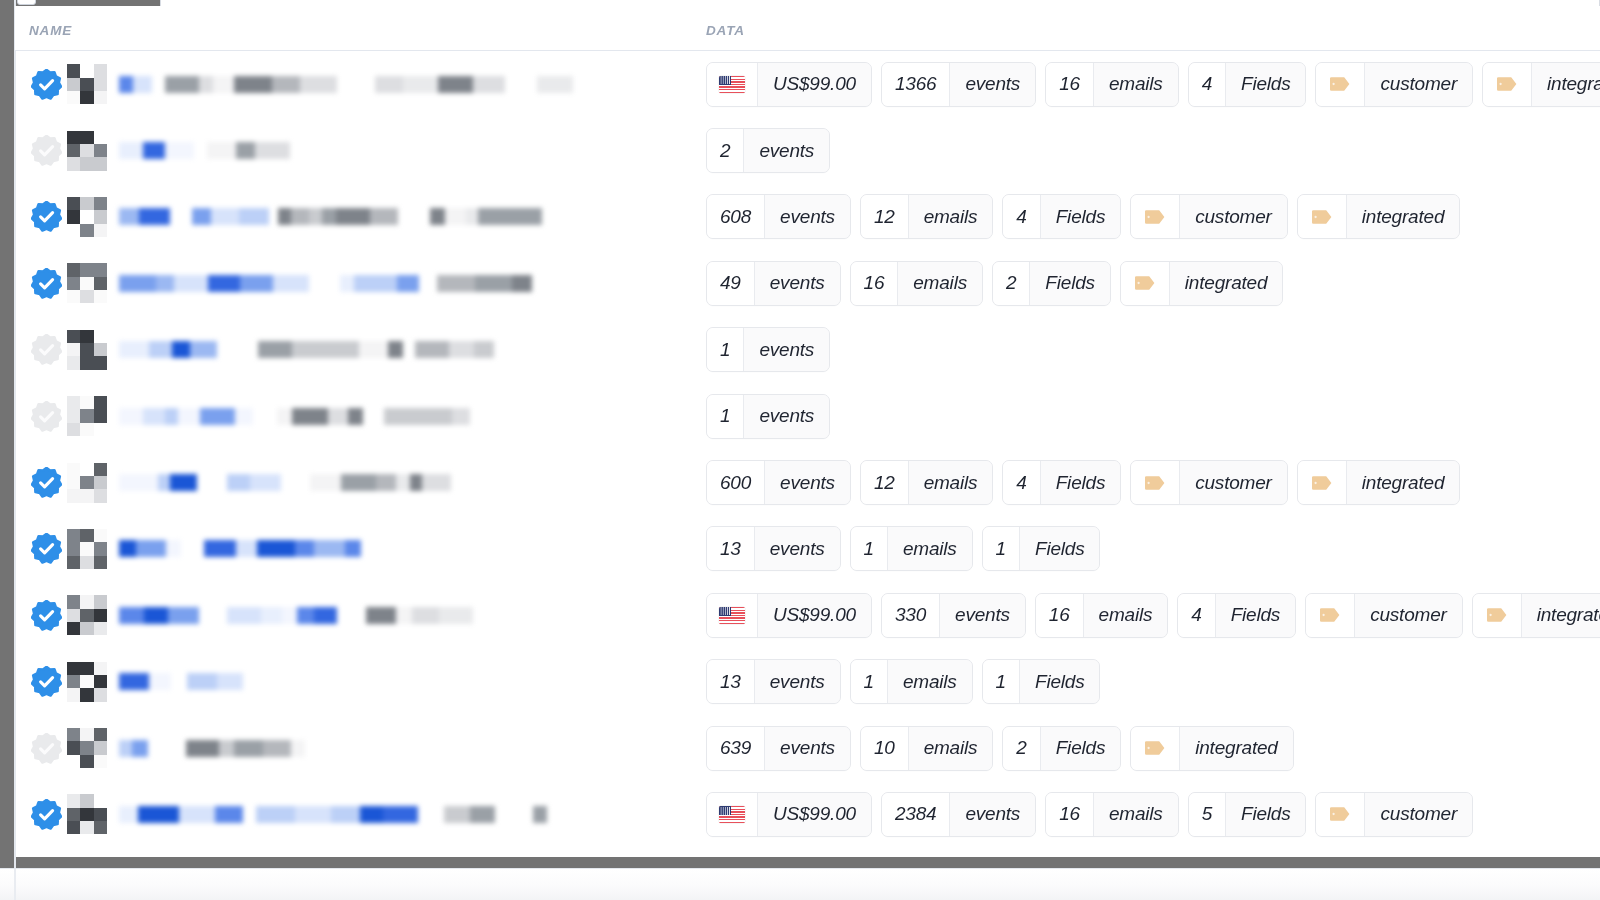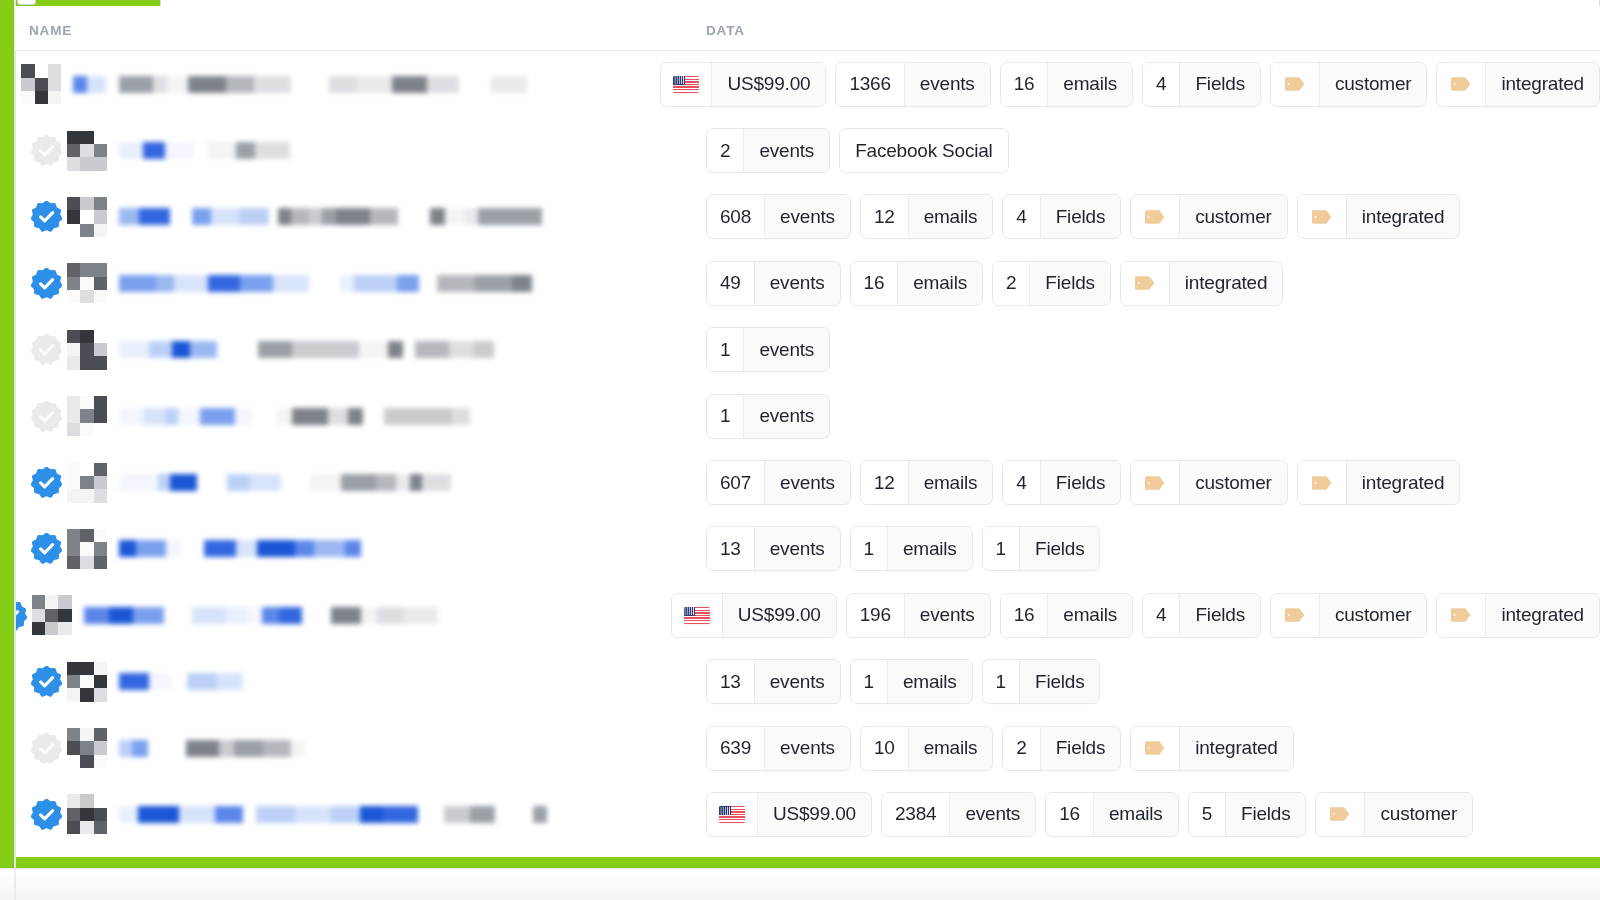--- a/index.html
+++ b/index.html
@@ -10,22 +10,23 @@
     overflow: hidden;
     background: #ffffff;
     font-family: "Liberation Sans", sans-serif;
     -webkit-font-smoothing: antialiased;
   }
 
   #app {
     position: relative;
     width: 1600px;
     height: 900px;
-    background: #84cc16;
+    background: #737373;
     overflow: hidden;
+    font-style: italic;
   }
 
   
   .top-chrome {
     position: absolute;
     top: -14px;
     left: 0;
     width: 1600px;
     height: 22px;
     z-index: 5;
@@ -98,21 +99,20 @@
     background: #ffffff;
     overflow: hidden;
   }
 
   .row {
     position: relative;
     width: 100%;
     height: 66.4px;
     display: flex;
     align-items: center;
-    justify-content: flex-end;
   }
 
   
   .name-cell {
     position: relative;
     width: 691px;
     height: 100%;
     display: flex;
     align-items: center;
     flex: 0 0 691px;
@@ -403,23 +403,20 @@
             <i style="width: 29px; background: rgb(244, 244, 245);"></i>
             <i style="width: 19px; background: rgb(154, 160, 166);"></i>
             <i style="width: 35px; background: rgb(221, 222, 225);"></i>
             <i style="width: 37px; background: transparent;"></i>
           </div>
         </div>
         <div class="data-cell">
           <div class="chip">
             <div class="k">2</div>
             <div class="v">events</div>
-          </div>
-          <div class="chip solo">
-            <div class="v">Facebook Social</div>
           </div>
         </div>
       </div>
       <div class="row">
         <div class="name-cell">
           <div class="badge">
             <svg viewBox="0 0 31 31" xmlns="http://www.w3.org/2000/svg">
               <path d="M 15.50 0.90 L 18.99 3.60 L 23.39 3.22 L 24.87 7.38 L 28.78 9.43 L 27.77 13.74 L 29.95 17.58 L 26.78 20.65 L 26.53 25.06 L 22.20 25.93 L 19.61 29.51 L 15.50 27.90 L 11.39 29.51 L 8.80 25.93 L 4.47 25.06 L 4.22 20.65 L 1.05 17.58 L 3.23 13.74 L 2.22 9.43 L 6.13 7.38 L 7.61 3.22 L 12.01 3.60 Z" fill="#2e8fe8" stroke="#2e8fe8" stroke-width="2.6" stroke-linejoin="round"></path>
               <path d="M9.6 15.8 L13.6 19.8 L21.6 11.6" fill="none" stroke="#ffffff" stroke-width="3.1" stroke-linecap="round" stroke-linejoin="round"></path>
             </svg>
@@ -673,21 +670,21 @@
             <i style="width: 35px; background: rgb(154, 160, 166);"></i>
             <i style="width: 20px; background: rgb(180, 183, 188);"></i>
             <i style="width: 14px; background: rgb(233, 234, 236);"></i>
             <i style="width: 12px; background: rgb(126, 131, 138);"></i>
             <i style="width: 29px; background: rgb(221, 222, 225);"></i>
             <i style="width: 29px; background: transparent;"></i>
           </div>
         </div>
         <div class="data-cell">
           <div class="chip">
-            <div class="k">607</div>
+            <div class="k">600</div>
             <div class="v">events</div>
           </div>
           <div class="chip">
             <div class="k">12</div>
             <div class="v">emails</div>
           </div>
           <div class="chip">
             <div class="k">4</div>
             <div class="v">Fields</div>
           </div>
@@ -797,21 +794,21 @@
           </div>
         </div>
         <div class="data-cell">
           <div class="chip">
             <div class="flagbox">
               <span class="flag"></span>
             </div>
             <div class="v">US$99.00</div>
           </div>
           <div class="chip">
-            <div class="k">196</div>
+            <div class="k">330</div>
             <div class="v">events</div>
           </div>
           <div class="chip">
             <div class="k">16</div>
             <div class="v">emails</div>
           </div>
           <div class="chip">
             <div class="k">4</div>
             <div class="v">Fields</div>
           </div>

